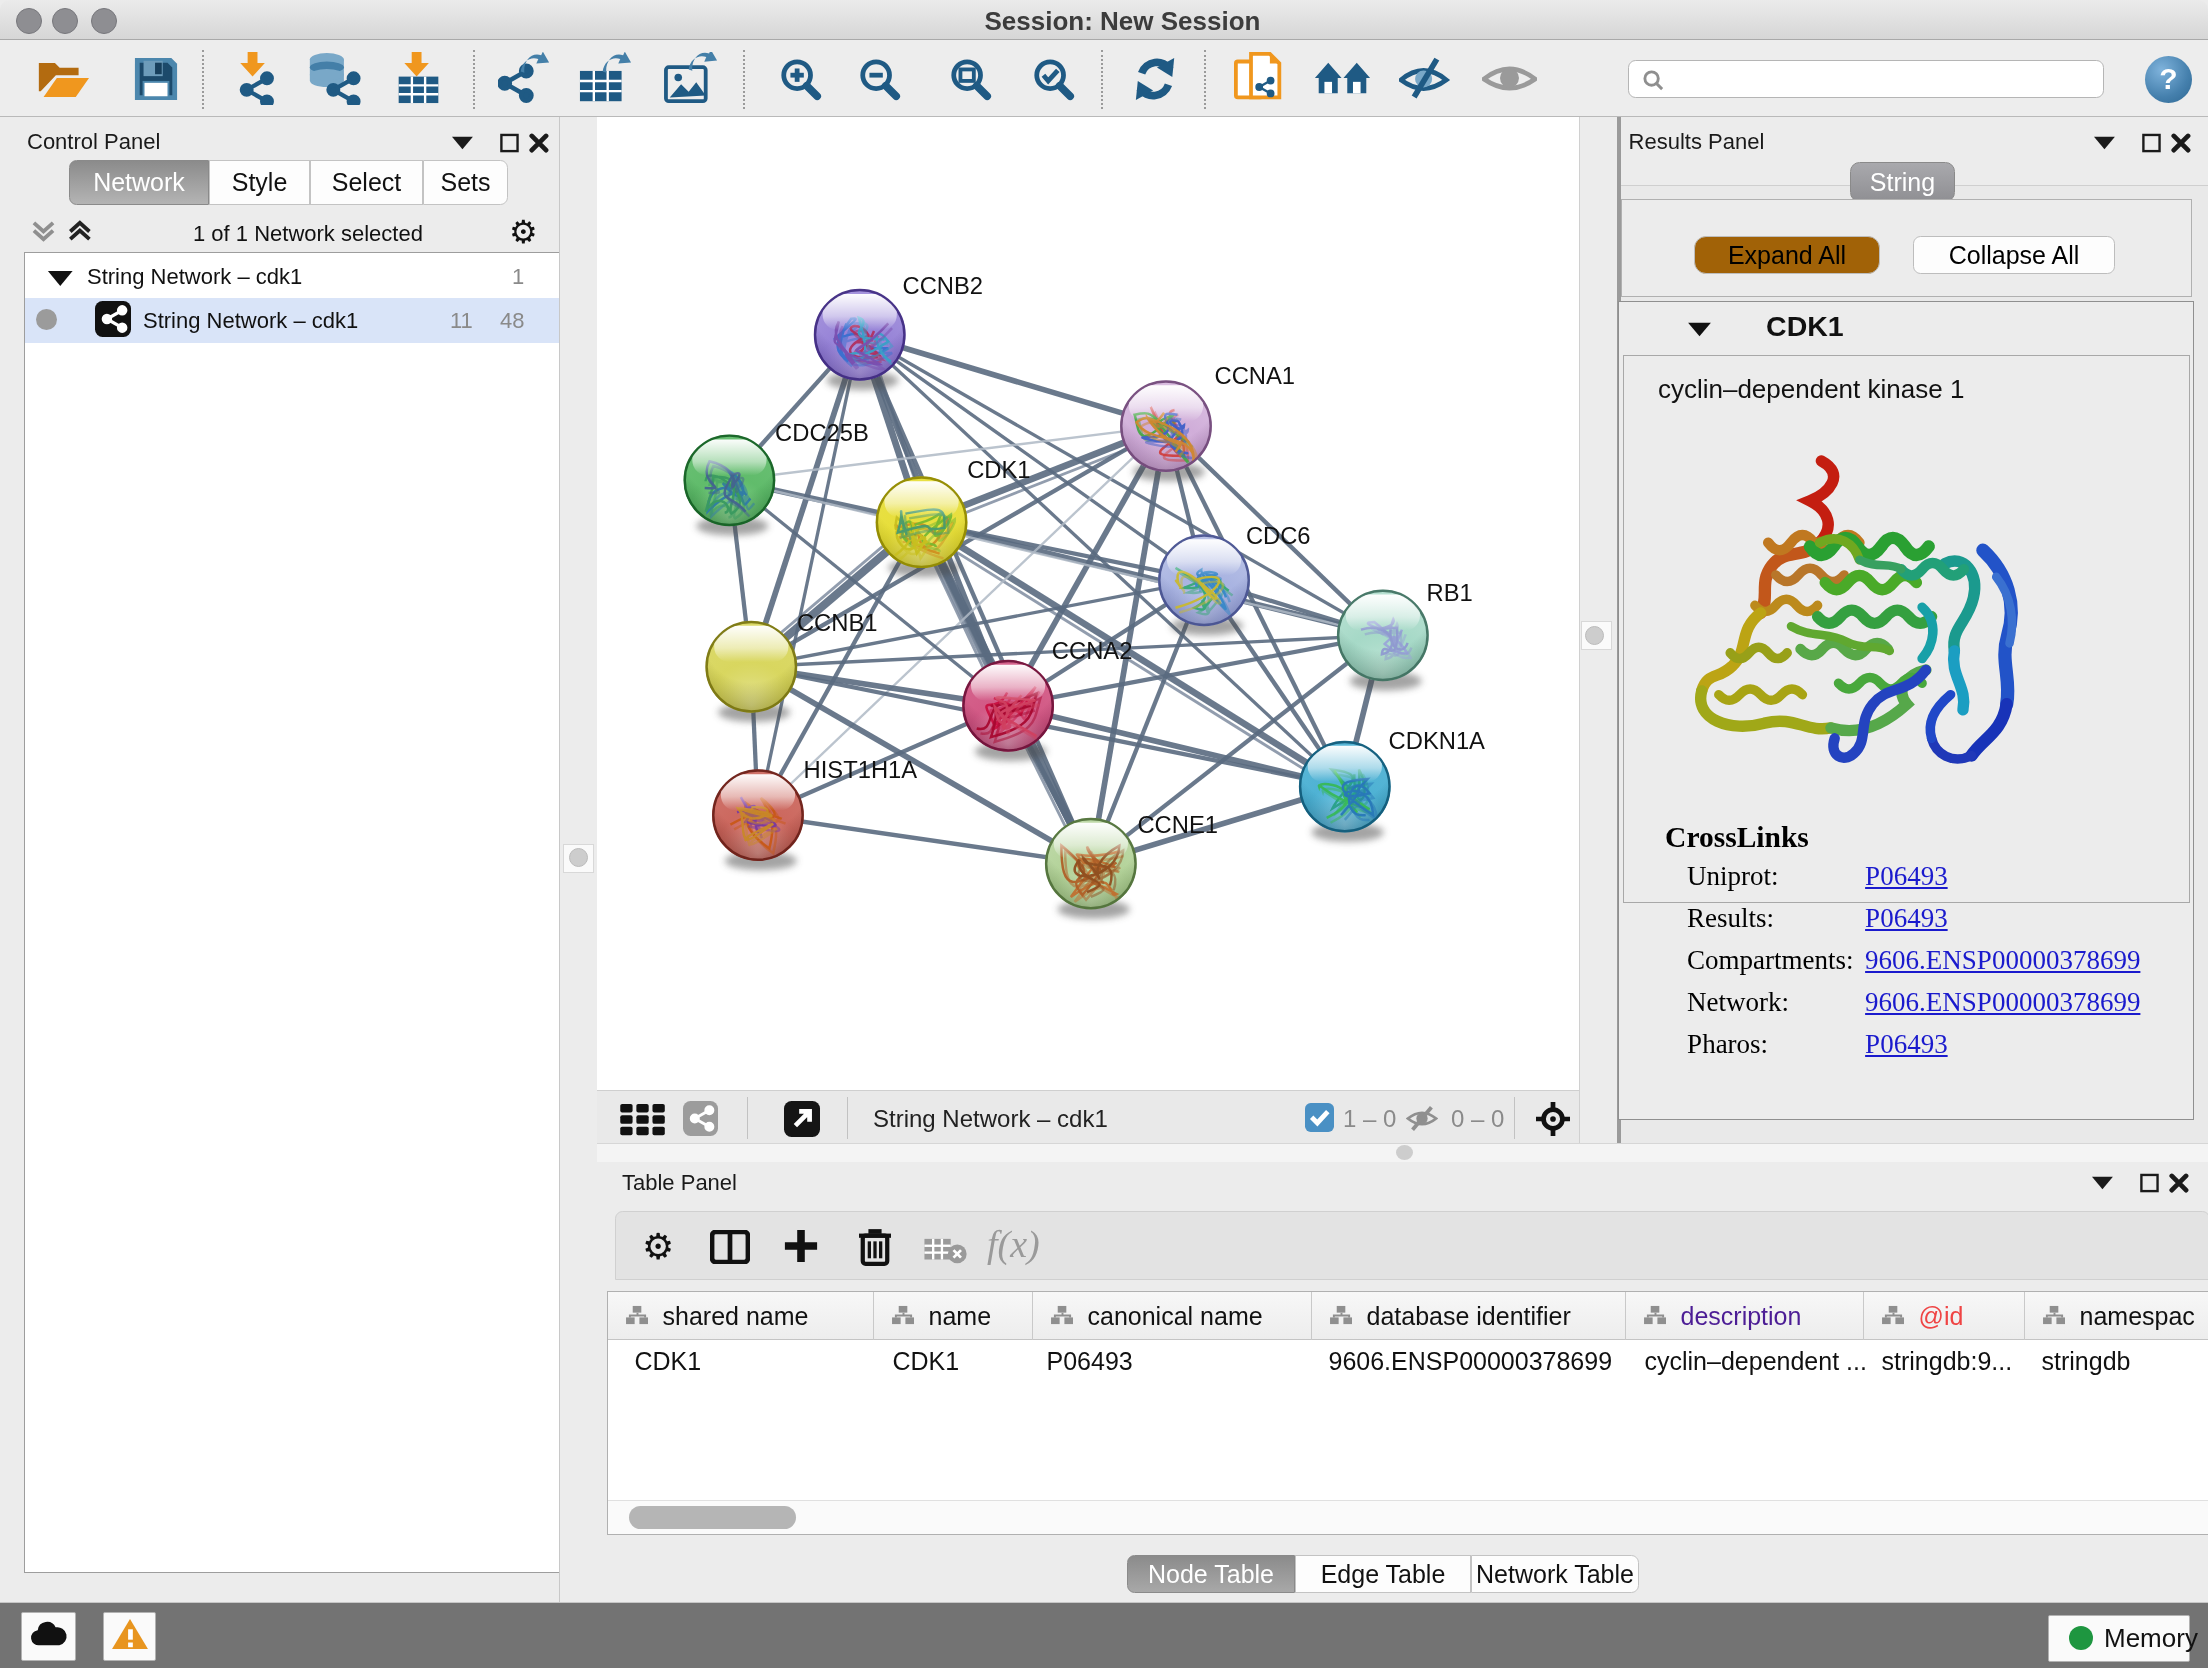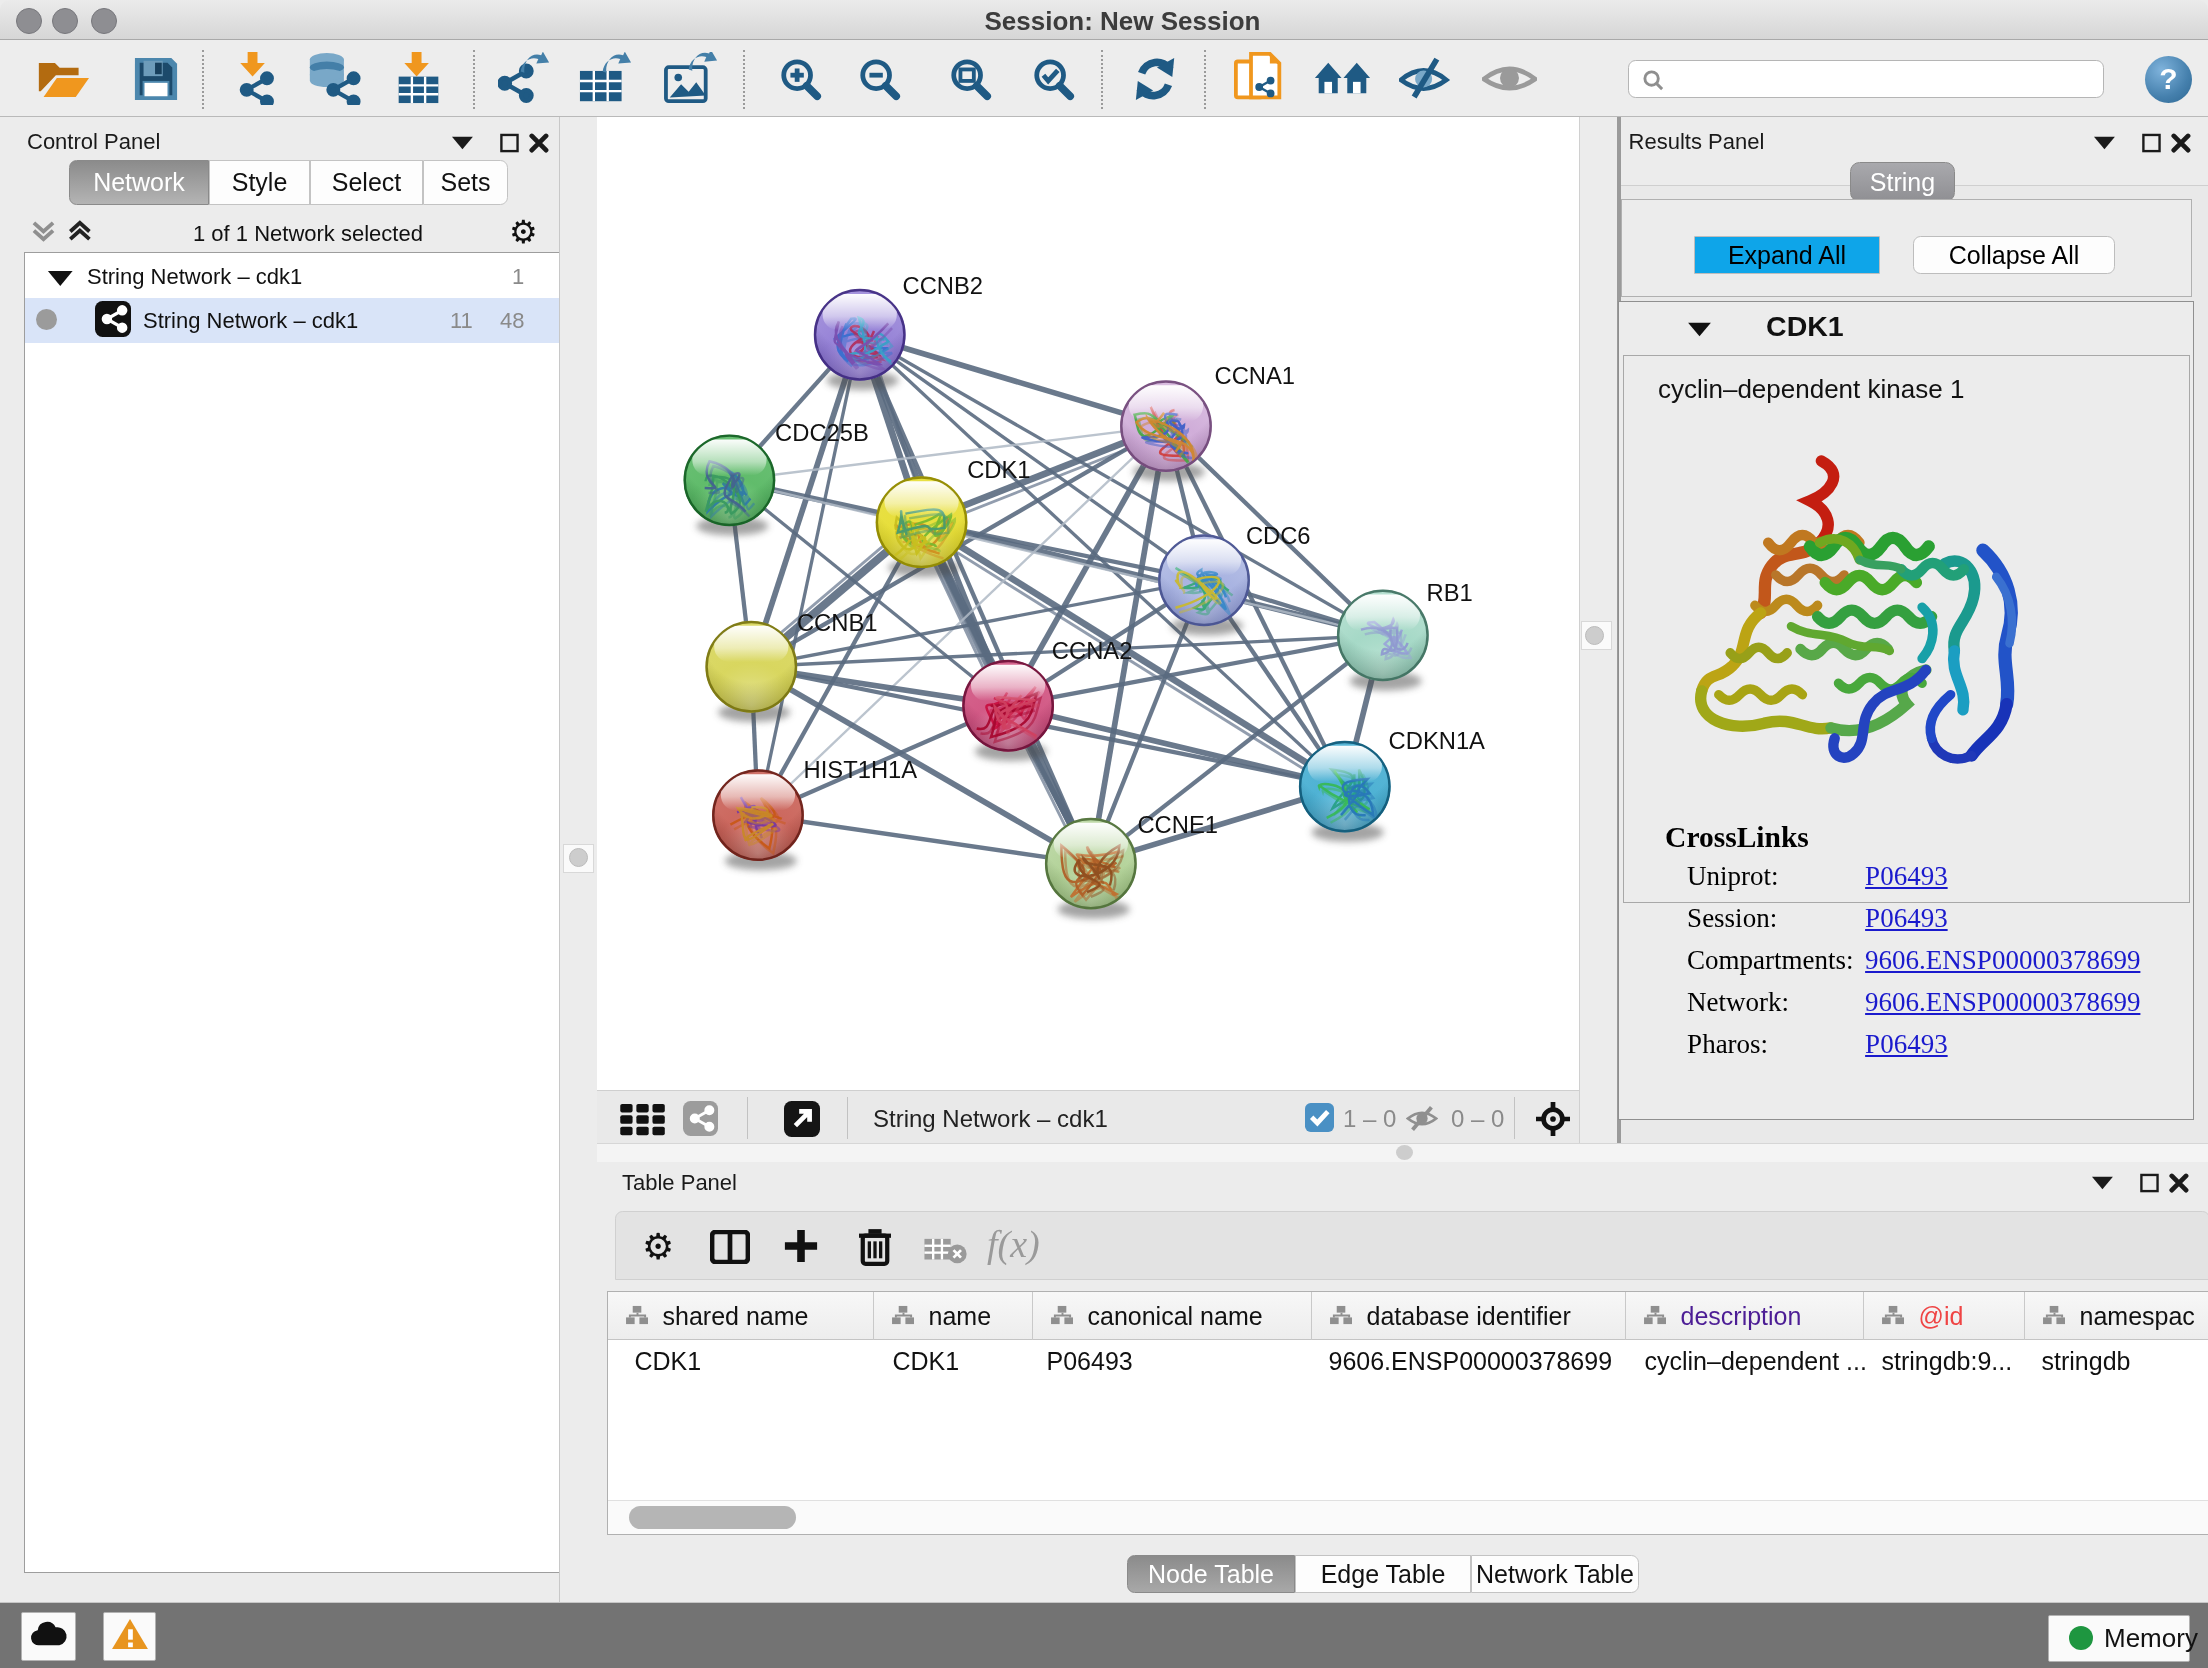--- a/index.html
+++ b/index.html
@@ -651,36 +651,36 @@
     <div class="abs" style="left:1621px;top:117px;width:588px;height:1026px;background:#ececec">
       <div class="abs ptitle" style="left:7.6px;top:12.4px">Results Panel</div>
       <svg width="114" height="21" viewBox="0 0 120 22" style="position:absolute;left:473px;top:16px">
         <path d="M0 4 L22 4 L11 17 Z" fill="#1a1a1a"></path>
         <rect x="52" y="2" width="17" height="17" fill="none" stroke="#1a1a1a" stroke-width="2.5"></rect>
         <path d="M84 3 L99 18 M99 3 L84 18" stroke="#1a1a1a" stroke-width="5" stroke-linecap="round"></path>
       </svg>
       <div class="abs" style="left:0;top:68px;width:588px;height:958px;background:#e9e9e9;border-top:1px solid #cfcfcf"></div>
       <div class="abs" style="left:229px;top:45px;width:105px;height:40px;background:linear-gradient(#a9a9ad,#8f8f93);border:1px solid #8a8a8a;border-radius:9.5px;color:#fff;font-size:25px;text-align:center;line-height:38px">String</div>
       <div class="abs" style="left:0px;top:82px;width:571px;height:98px;background:#ececec;border:1px solid #b0b0b0">
-        <div class="abs" style="left:72px;top:36px;width:186px;height:38px;background:#0ea5e9;border:1px solid #bdbdbd;border-radius:1px;font-size:25px;text-align:center;line-height:36px">Expand All</div>
+        <div class="abs" style="left:72px;top:36px;width:186px;height:38px;background:#a16207;border:1px solid #bdbdbd;border-radius:12px;font-size:25px;text-align:center;line-height:36px">Expand All</div>
         <div class="abs" style="left:291px;top:36px;width:202px;height:38px;background:#fdfdfd;border:1px solid #bdbdbd;border-radius:7.6px;font-size:25px;text-align:center;line-height:36px">Collapse All</div>
       </div>
       <div class="abs" style="left:-2.9px;top:184px;width:576px;height:819px;background:#ececec;border:1px solid #8f8f8f">
         <svg width="25" height="19" viewBox="0 0 26 20" style="position:absolute;left:68px;top:18px">
           <path d="M1 3 L25 3 L13 17 Z" fill="#111"></path>
         </svg>
         <div class="abs" style="left:147px;top:7.6px;font-size:28.5px;font-weight:bold;color:#111">CDK1</div>
         <div class="abs" style="left:3.8px;top:53px;width:567px;height:548px;background:#ececec;border:1px solid #a8a8a8">
           <div class="abs" style="left:34px;top:18px;font-size:26px;color:#111">cyclin–dependent kinase 1</div>
         </div>
         <div class="abs" style="left:0;top:0;width:567px;height:936px;font-family:'Liberation Serif',serif">
           <div class="abs" style="left:46px;top:519px;font-size:29.5px;font-weight:bold;color:#000">CrossLinks</div>
           <div class="abs" style="left:68px;top:559px;font-size:27px;color:#000">Uniprot:</div>
           <a class="lnk abs" style="left:246px;top:559px;font-size:27px">P06493</a>
-          <div class="abs" style="left:68px;top:601px;font-size:27px;color:#000">Session:</div>
+          <div class="abs" style="left:68px;top:601px;font-size:27px;color:#000">Results:</div>
           <a class="lnk abs" style="left:246px;top:601px;font-size:27px">P06493</a>
           <div class="abs" style="left:68px;top:643px;font-size:27px;color:#000">Compartments:</div>
           <a class="lnk abs" style="left:246px;top:643px;font-size:27px">9606.ENSP00000378699</a>
           <div class="abs" style="left:68px;top:685px;font-size:27px;color:#000">Network:</div>
           <a class="lnk abs" style="left:246px;top:685px;font-size:27px">9606.ENSP00000378699</a>
           <div class="abs" style="left:68px;top:727px;font-size:27px;color:#000">Pharos:</div>
           <a class="lnk abs" style="left:246px;top:727px;font-size:27px">P06493</a>
         </div>
       </div>
     </div>

